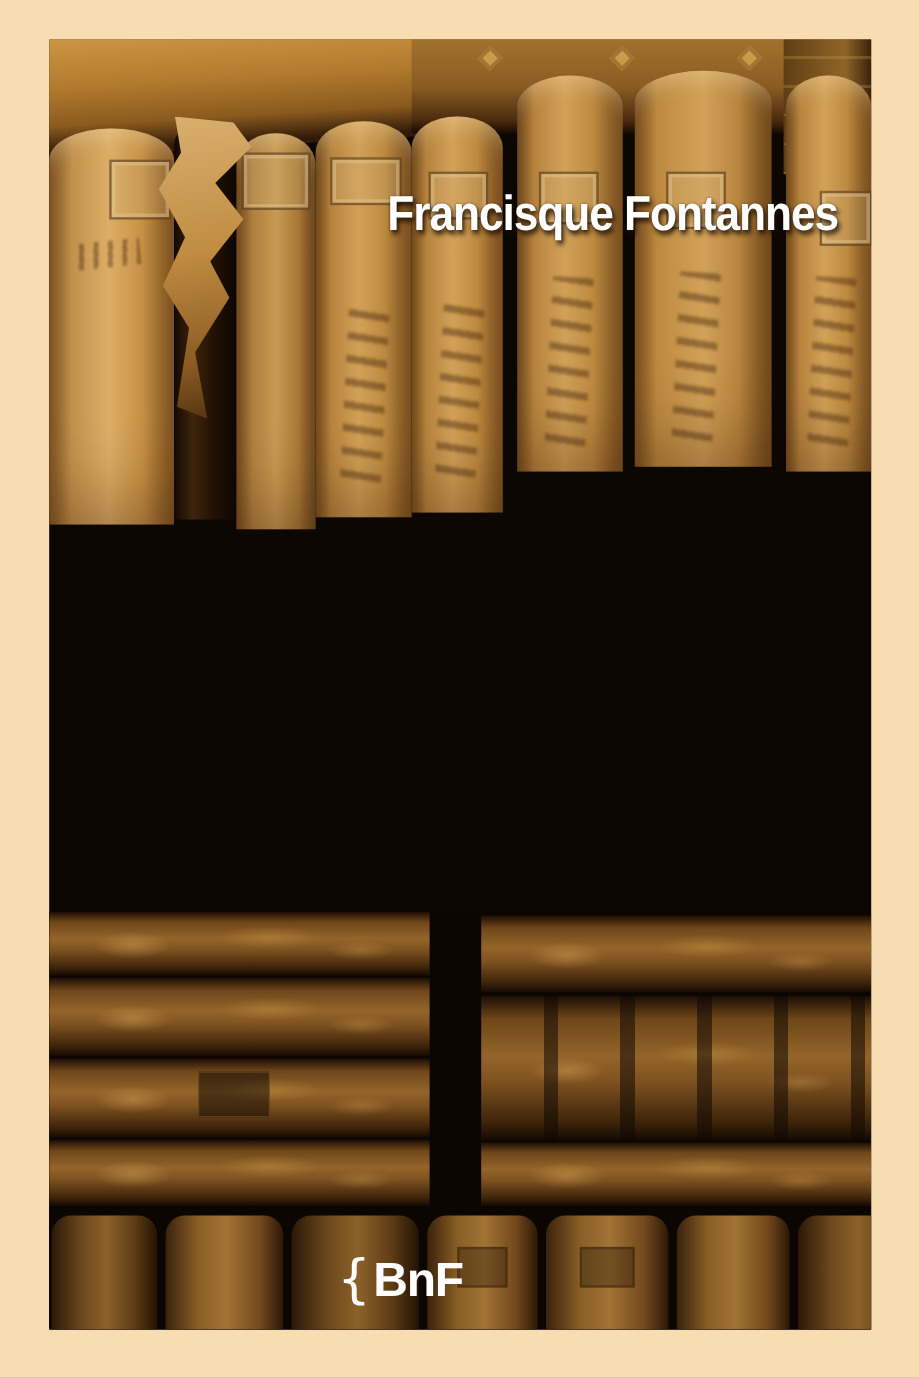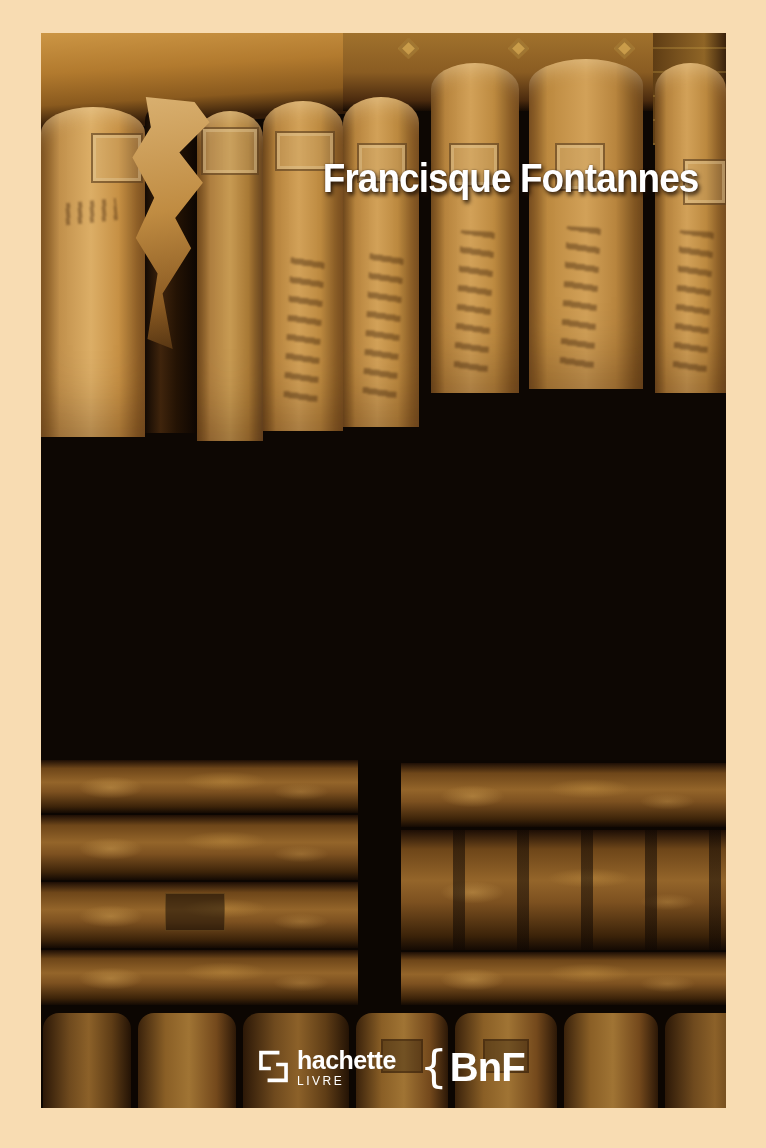--- a/index.html
+++ b/index.html
@@ -167,30 +167,20 @@
         <div class="bspine lt" style="width:98px"></div>
         <div class="bspine" style="width:106px"></div>
         <div class="bspine lt lb" style="width:92px"></div>
         <div class="bspine lt lb" style="width:102px"></div>
         <div class="bspine lt" style="width:94px"></div>
         <div class="bspine" style="width:96px"></div>
       </div>
     </div>
 
     <div class="logos">
-      <div class="hachette">
-        <svg class="h-icon" viewBox="0 0 100 100">
-          <path d="M68 8 H12 V56 H42" fill="none" stroke="#ffffff" stroke-width="11"></path>
-          <path d="M32 92 H88 V44 H58" fill="none" stroke="#ffffff" stroke-width="11"></path>
-        </svg>
-        <div class="h-text">
-          <div class="h-word">hachette</div>
-          <div class="h-imprint">LIVRE</div>
-        </div>
-      </div>
       <div class="bnf">
         <span class="bnf-brace">{</span>
         <span class="bnf-word">BnF</span>
       </div>
     </div>
 
   </div>
 </div>
 
 </body></html>

